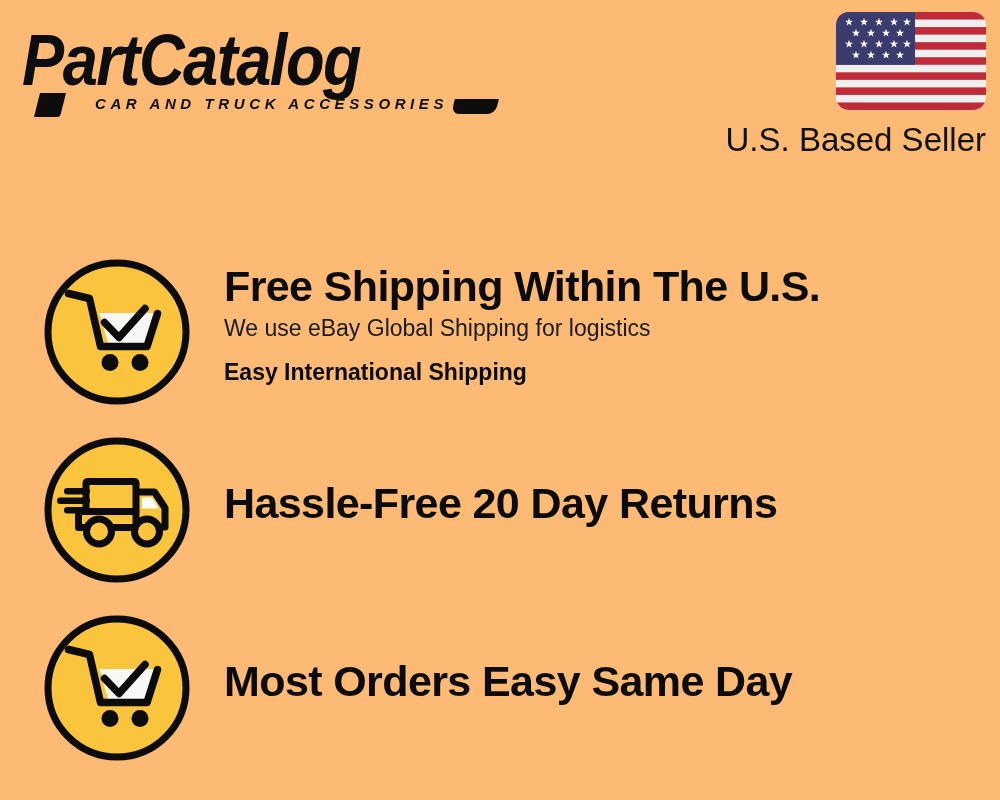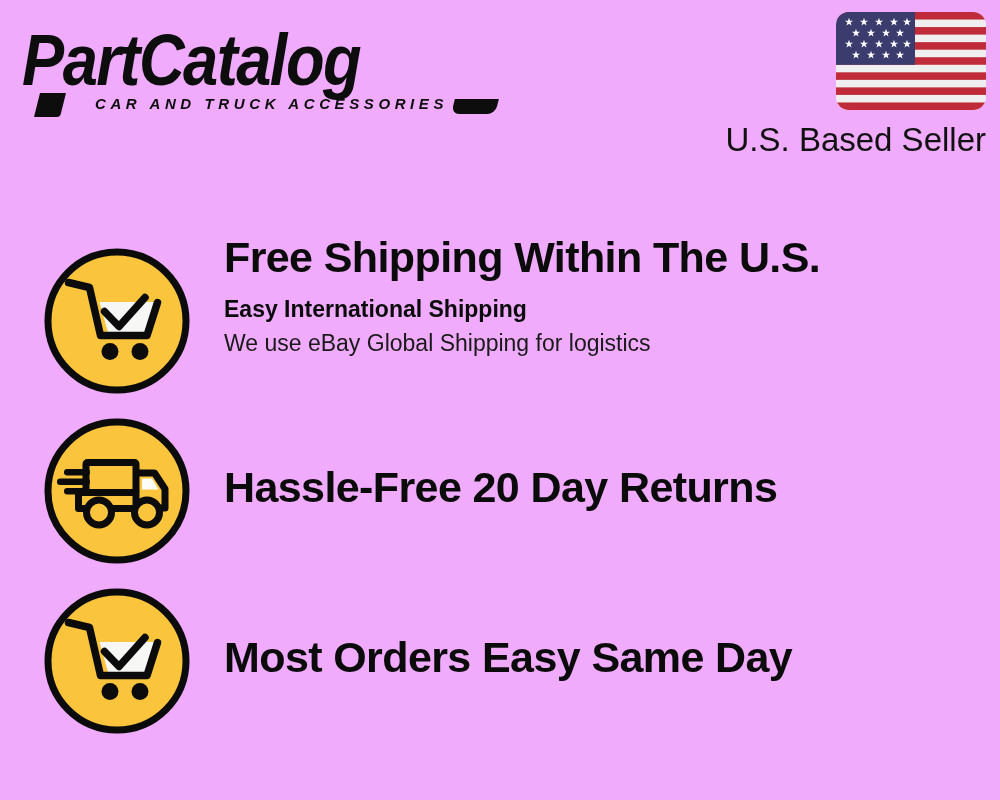--- a/index.html
+++ b/index.html
@@ -10,21 +10,21 @@
   }
   body {
     font-family: "Liberation Sans", "DejaVu Sans", sans-serif;
     color: #111111;
     -webkit-font-smoothing: antialiased;
   }
   .page {
     position: relative;
     width: 1000px;
     height: 800px;
-    background: #f0abfc;
+    background: #fdba74;
     overflow: hidden;
   }
 
   
   .logo {
     position: absolute;
     left: 22px;
     top: 22px;
     width: 470px;
     height: 90px;
@@ -108,22 +108,23 @@
   
   .features {
     position: absolute;
     left: 0;
     top: 232px;
     width: 1000px;
   }
   .feature-row {
     position: relative;
     display: flex;
-    align-items: flex-start;
+    align-items: center;
     height: 170px;
+    margin-top: 8px;
   }
   .feature-icon {
     position: relative;
     flex: 0 0 auto;
     width: 150px;
     height: 150px;
     margin-left: 42px;
     margin-top: 14px;
   }
   .feature-icon svg { display: block; width: 150px; height: 150px; }
@@ -243,22 +244,22 @@
           <path d="M26.5 36.5 L47.5 41.5 L58.5 89.5 L105 89.5 L115.5 56.5" fill="none" stroke="#0B0B0B" stroke-width="7.5" stroke-linecap="round" stroke-linejoin="round"></path>
 
           <path d="M62.5 65.5 L77 80.5 L103 51.5" fill="none" stroke="#0B0B0B" stroke-width="7.5" stroke-linecap="round" stroke-linejoin="round"></path>
 
           <circle cx="68" cy="105.5" r="8.5" fill="#0B0B0B"></circle>
           <circle cx="98" cy="105.5" r="8.5" fill="#0B0B0B"></circle>
         </svg>
       </div>
       <div class="feature-body">
         <div class="feature-title">Free Shipping Within The U.S.</div>
+        <div class="feature-sub feature-sub--last">We use eBay Global Shipping for logistics</div>
         <div class="feature-sub feature-sub--bold">Easy International Shipping</div>
-        <div class="feature-sub feature-sub--last">We use eBay Global Shipping for logistics</div>
       </div>
     </div>
 
     <div class="feature-row row2 feature-row--center">
       <div class="feature-icon">
         <svg viewBox="0 0 150 150" xmlns="http://www.w3.org/2000/svg" aria-hidden="true">
           <circle cx="75" cy="75" r="69" fill="#FAC53D" stroke="#0B0B0B" stroke-width="7"></circle>
 
           <path d="M92 57 L112.5 57 L123 73 L123 92 L92 92 Z" fill="#FAC53D" stroke="#0B0B0B" stroke-width="7" stroke-linejoin="round"></path>
 

